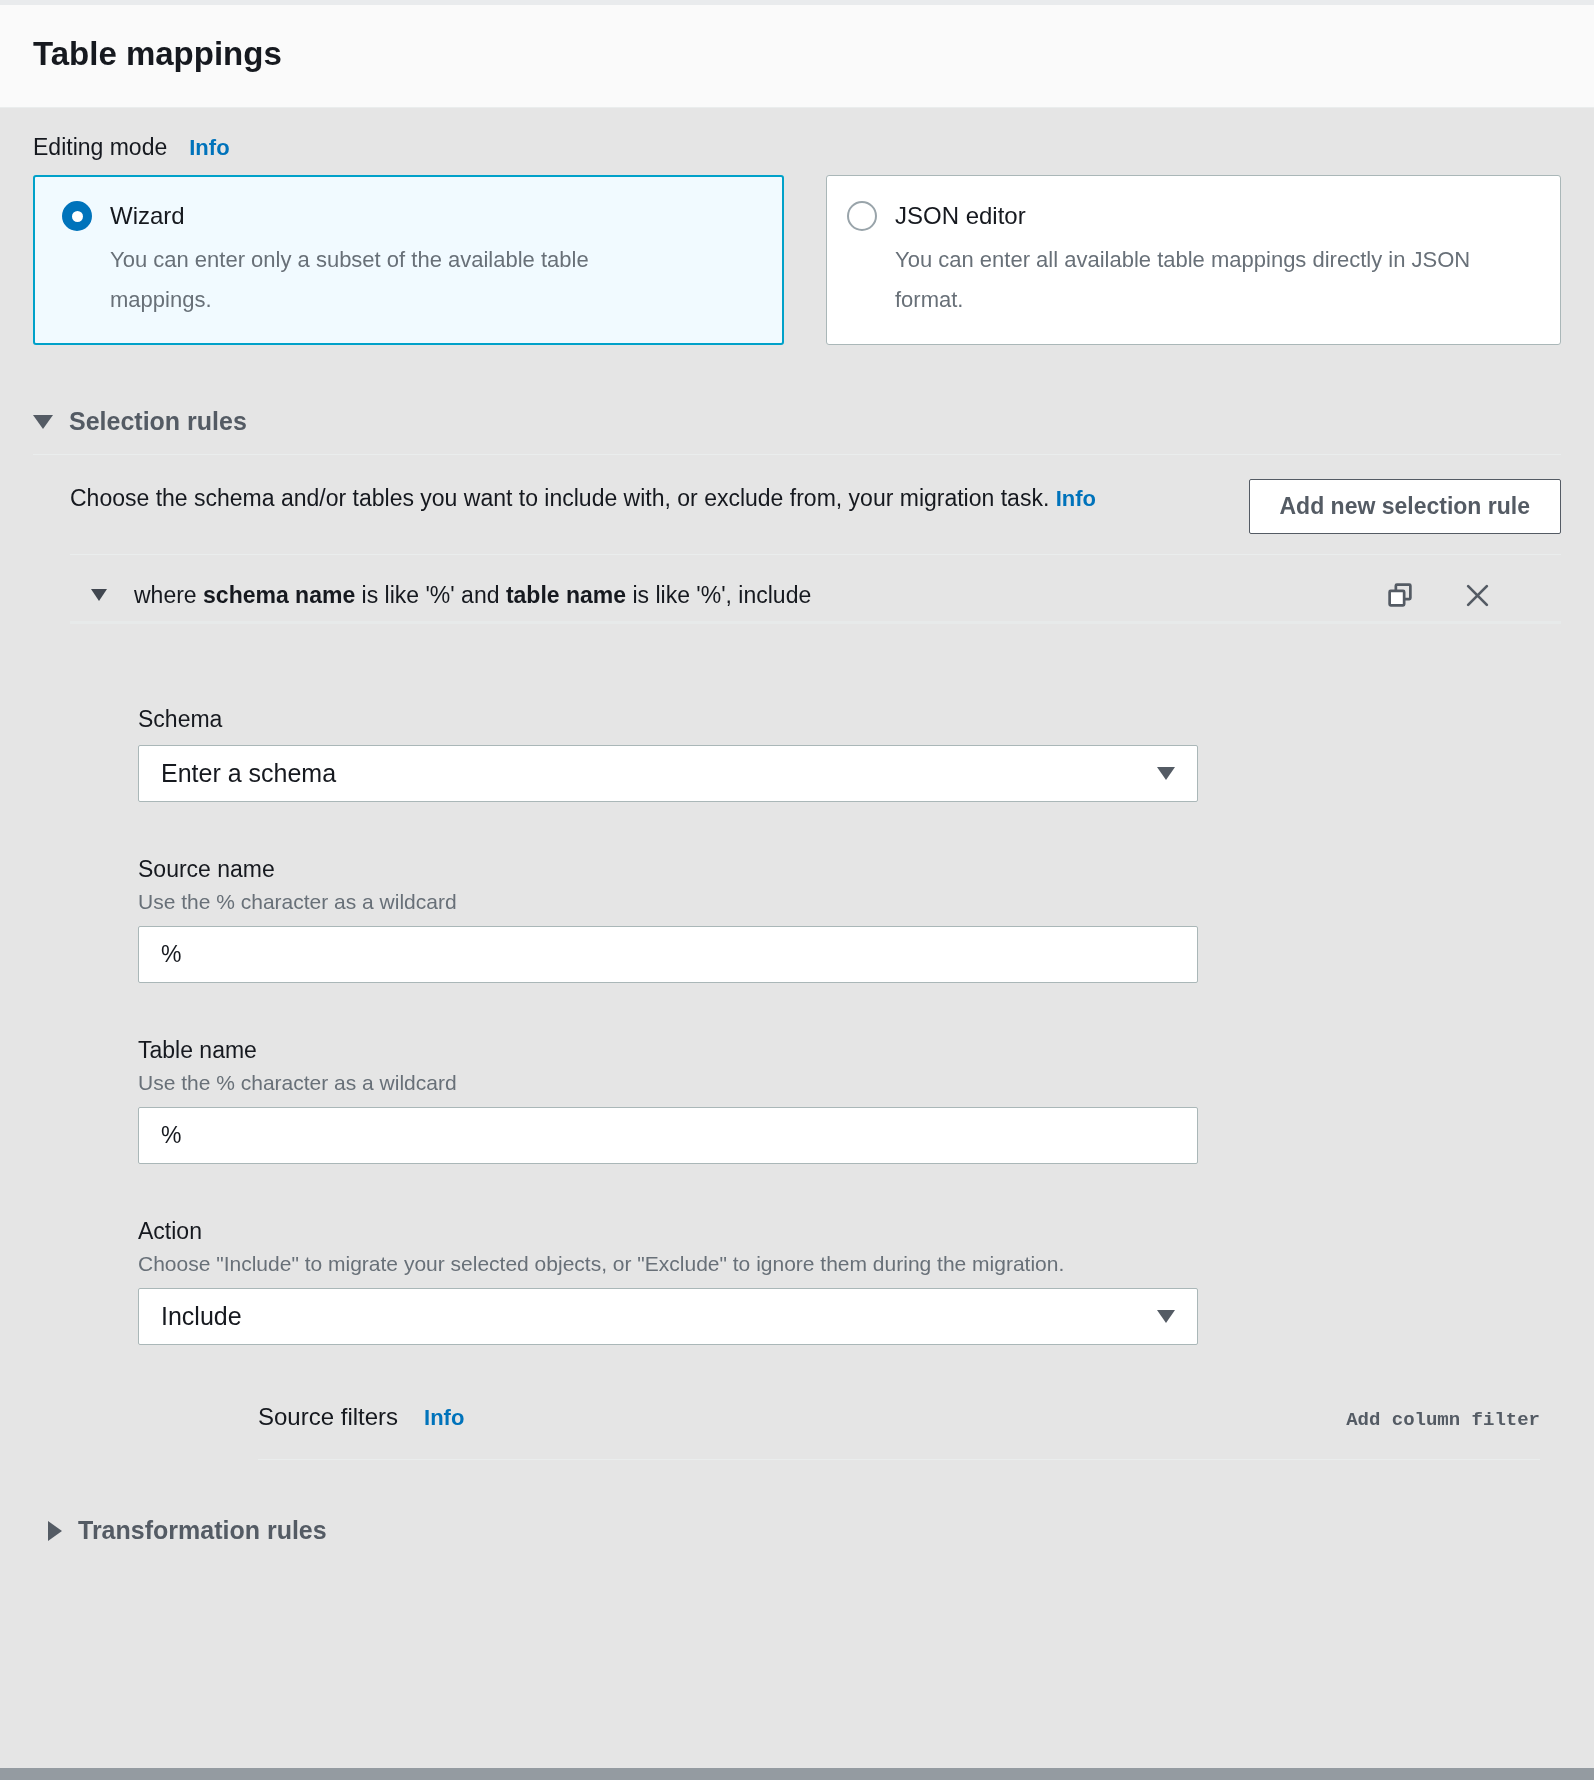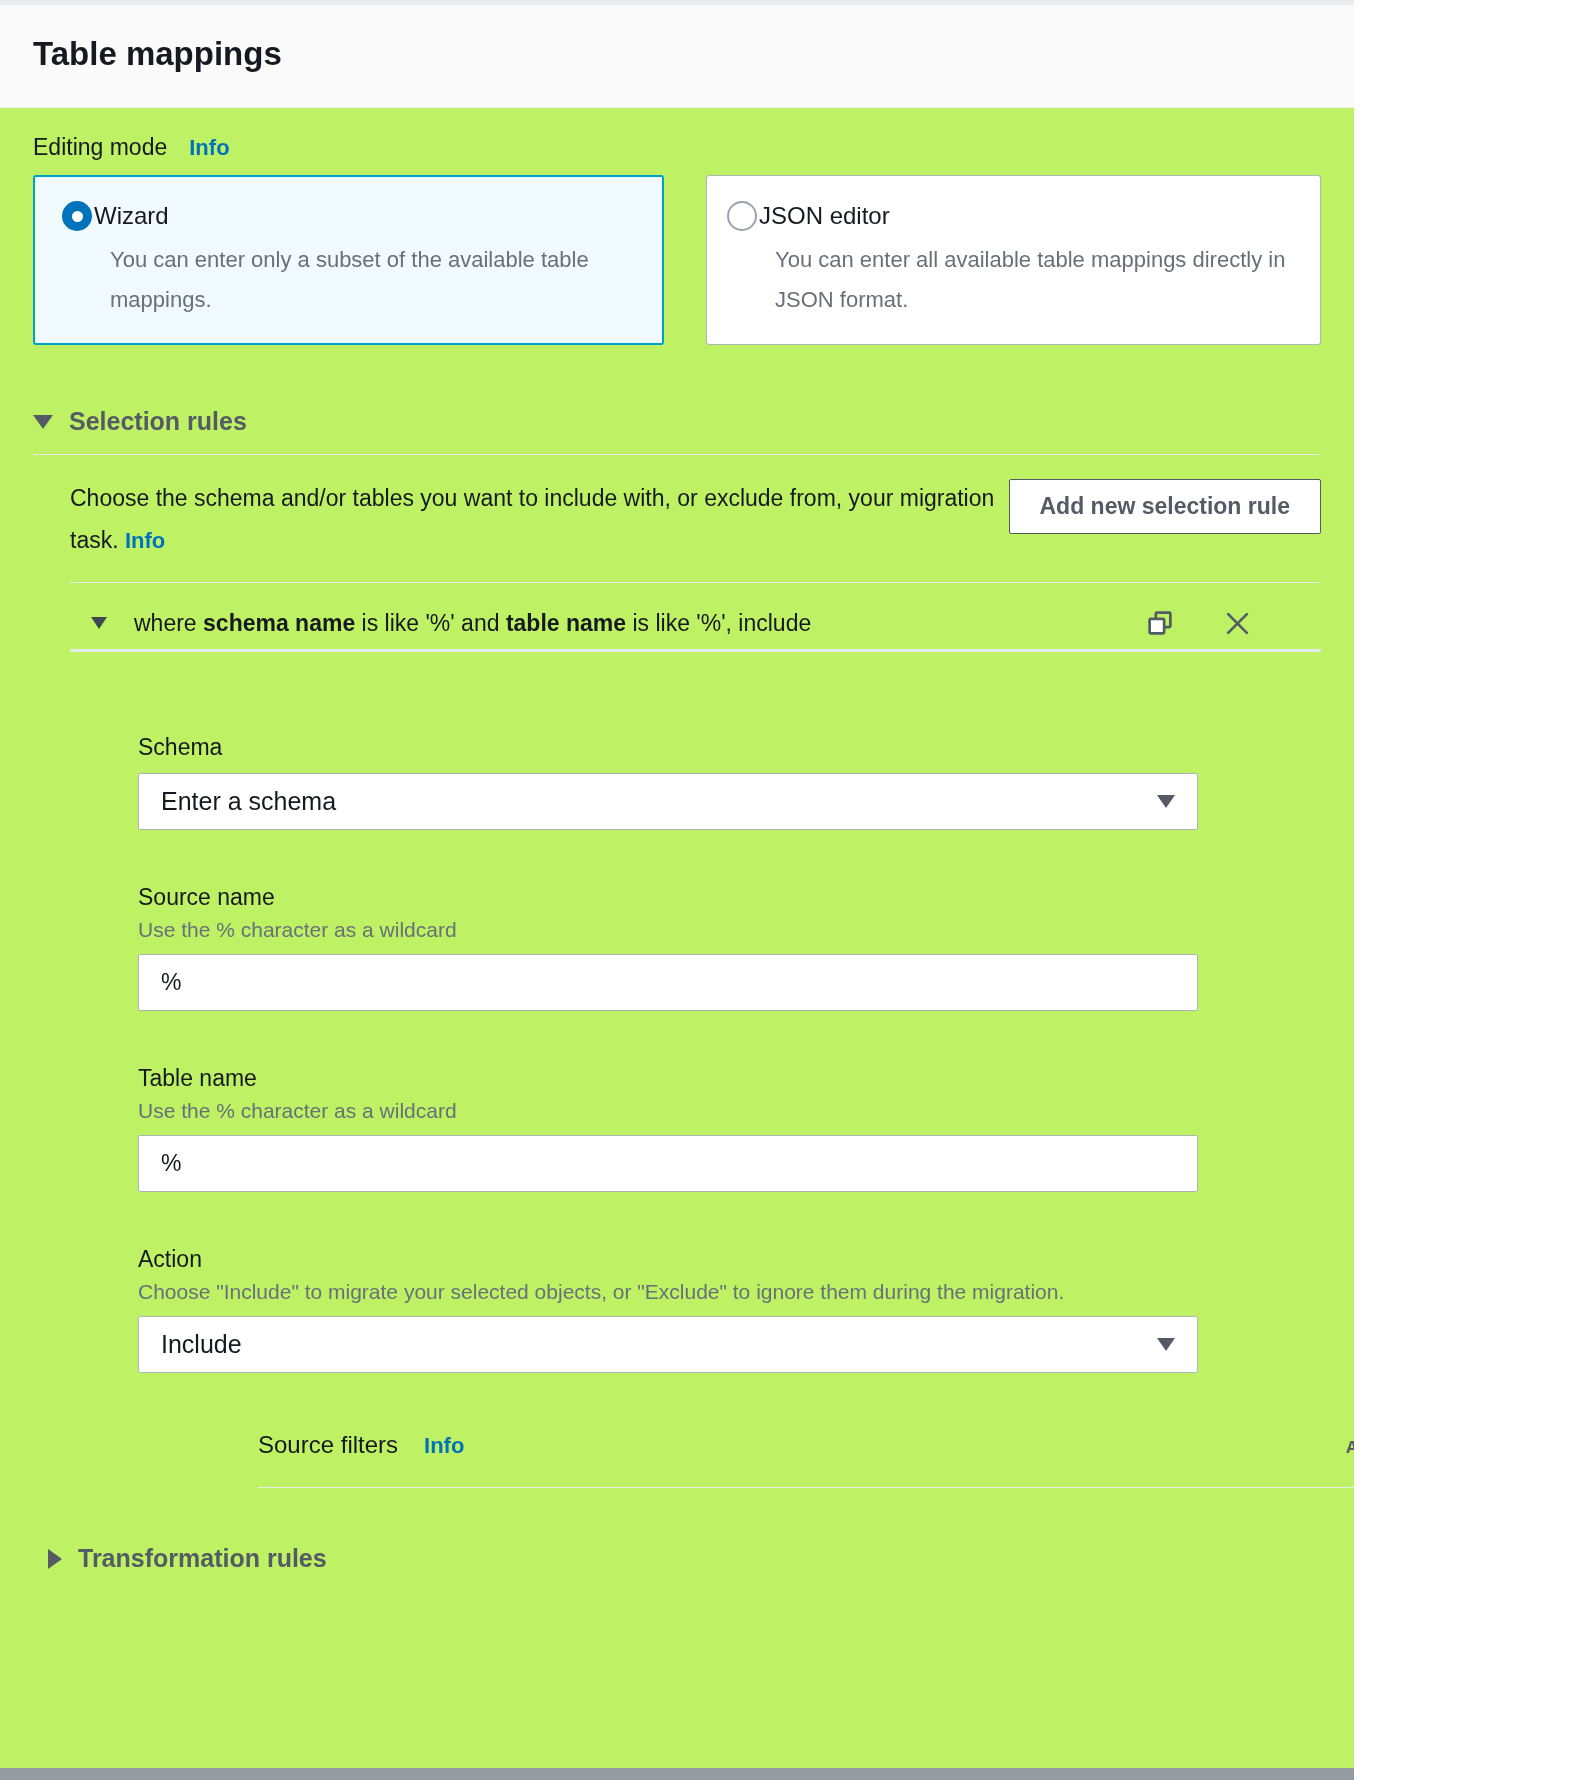--- a/index.html
+++ b/index.html
@@ -1,39 +1,39 @@
 <!DOCTYPE html>
 <html><head>
 <meta charset="utf-8">
 <style>
   * { margin:0; padding:0; box-sizing:border-box; }
   html,body { background:#ffffff; }
   .page {
-    position:relative; width:1354px; height:1780px; overflow:hidden;
-    font-family:"Liberation Sans", sans-serif; color:#16191f; background:#bef264;
+    position:relative; width:1594px; height:1780px; overflow:hidden;
+    font-family:"Liberation Sans", sans-serif; color:#16191f; background:#e5e5e5;
   }
   .top-strip { height:5px; background:#e9ebed; }
   .panel-header {
     background:#fafafa; border-bottom:1px solid #eaeded;
     padding:30px 33px 34px 33px;
   }
   .panel-title { font-size:33px; font-weight:700; color:#16191f; }
   .content { padding:0 33px; }
 
   .editing-mode-row { margin-top:26px; display:flex; align-items:baseline; gap:22px; }
   .field-label { font-size:23px; color:#16191f; }
   .info-link { font-size:22px; font-weight:700; color:#0073bb; text-decoration:none; cursor:pointer;text-align:center; }
 
   .cards { margin-top:14px; display:flex; gap:42px; }
   .card {
     flex:1; height:170px; background:#ffffff;
     border:1px solid #aab7b8; border-radius:3px; padding:25px 20px; cursor:pointer;
   }
   .card.selected { background:#f1faff; border:2px solid #00a1c9; padding:24px 27px; }
-  .card-head { display:flex; align-items:center; gap:2px; }
+  .card-head { display:flex; align-items:center; gap:18px; }
   .radio { width:30px; height:30px; border-radius:50%; background:#ffffff; border:2px solid #99a4aa; flex:none; position:relative; }
   .radio.checked { background:#0073bb; border:2px solid #0073bb; }
   .radio.checked .dot { position:absolute; left:50%; top:50%; width:11px; height:11px; margin:-5.5px 0 0 -5.5px; border-radius:50%; background:#ffffff; }
   .card-title { font-size:24px; color:#16191f; }
   .card-desc { margin:9px 0 0 48px; max-width:580px; font-size:22px; line-height:40px; color:#687078; }
 
   .intro { margin-top:46px; max-width:1500px; font-size:23px; line-height:44px; color:#16191f; }
 
   .section-heading { margin-top:62px; display:flex; align-items:center; gap:16px; cursor:pointer; }
   .section-heading .heading-text { font-size:25px; font-weight:700; color:#545b64; }

